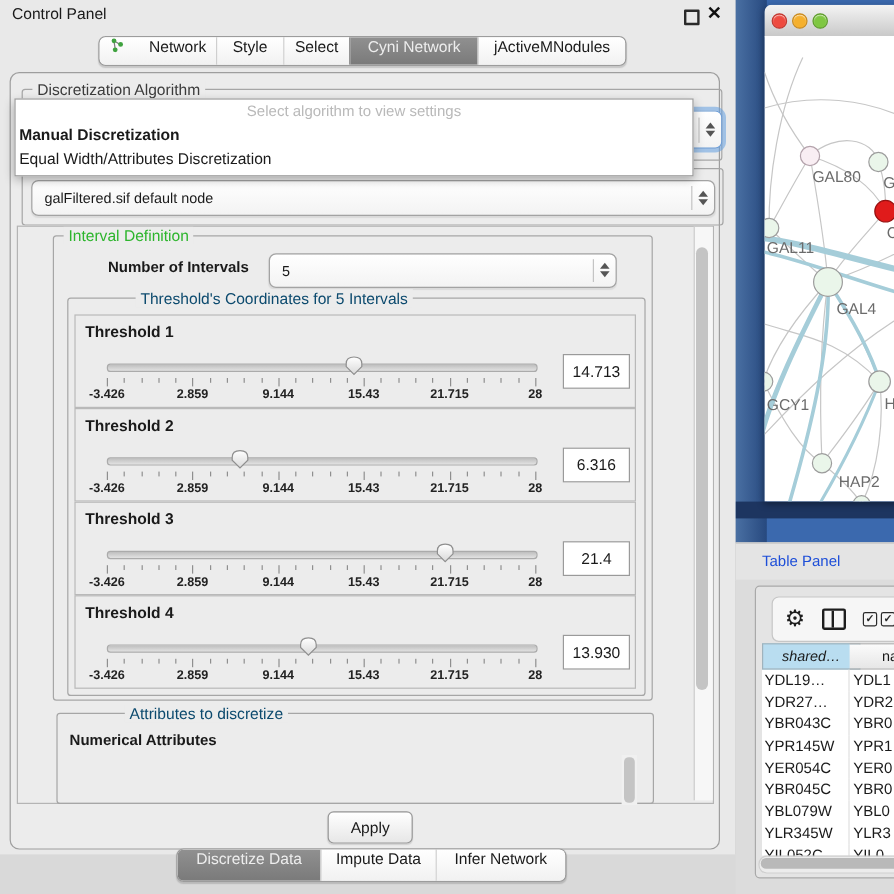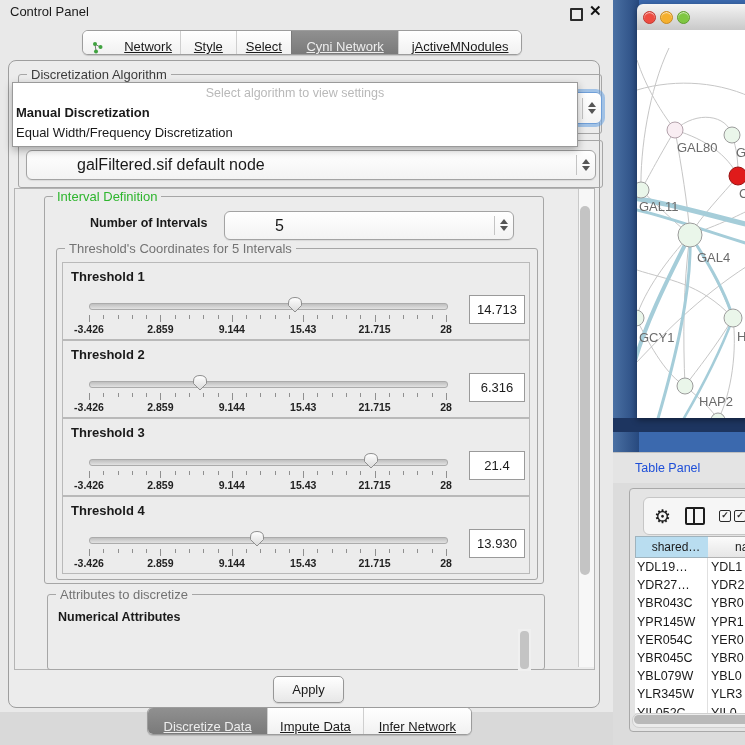--- a/index.html
+++ b/index.html
@@ -10,37 +10,37 @@
   
   #cp-window{left:0;top:0;width:613px;height:712px;background:#e9e9e9;border-right:1px solid #bdbdbd;}
   #cp-titlebar{left:0;top:0;width:100%;height:24px;}
   #cp-title{left:10px;top:4px;font-size:13px;}
   #float-btn{left:570px;top:8px;width:9px;height:9px;border:2px solid #2a2a2a;border-radius:1px;}
   #close-btn{left:589px;top:2px;font-size:15px;font-weight:bold;color:#111;}
 
   
   .seg-bar{display:flex;border:1px solid #9c9c9c;border-radius:6px;background:#fff;overflow:hidden;
            box-shadow:0 1px 1px rgba(0,0,0,.15);}
-  .seg{display:flex;align-items:flex-end;justify-content:center;gap:20px;font-size:13px;
-       background:linear-gradient(#ffffff,#f1f1f1);color:#1a1a1a;border-left:1px solid #cfcfcf;text-decoration:underline;}
+  .seg{display:flex;align-items:flex-start;justify-content:center;gap:20px;font-size:13px;
+       background:linear-gradient(#ffffff,#f1f1f1);color:#1a1a1a;border-left:1px solid #cfcfcf;}
   .seg:first-child{border-left:none;}
   .seg.sel{background:linear-gradient(#909090,#7a7a7a);color:#ededed;border-left-color:#7a7a7a;}
   #top-tabs{left:82px;top:30px;width:438px;height:23px;}
   #bottom-tabs{left:147px;top:707px;width:323px;height:26px;}
 
   
   #main-panel{left:8px;top:60px;width:590px;height:646px;border:1px solid #9e9e9e;border-radius:8px;background:#ececec;}
 
   .group{position:absolute;border:1px solid #a6a6a6;border-radius:3px;}
   .gtitle{position:absolute;top:-8px;left:8px;background:#ececec;padding:0 4px;font-size:13px;white-space:nowrap;}
-  .t-gray{color:#3c3c3c;} .t-green{color:#2db52d;} .t-blue{color:#737373;}
+  .t-gray{color:#3c3c3c;} .t-green{color:#2db52d;} .t-blue{color:#0c4a6e;margin-left:48px;}
 
   .combo{position:absolute;background:linear-gradient(#ffffff,#f3f3f3);border:1px solid #a3a3a3;border-radius:6px;
          display:flex;align-items:center;box-shadow:0 1px 1px rgba(0,0,0,.08);}
-  .combo .val{flex:1;padding:0 10px;font-size:16px;overflow:hidden;white-space:nowrap;margin-left:40px;}
+  .combo .val{flex:1;padding:0 10px;font-size:12px;overflow:hidden;white-space:nowrap;}
   .stepper{width:18px;height:70%;border-left:1px solid #c4c4c4;display:flex;flex-direction:column;
            align-items:center;justify-content:center;gap:2px;}
   .arr-up{width:0;height:0;border-left:4px solid transparent;border-right:4px solid transparent;border-bottom:5px solid #555;}
   .arr-dn{width:0;height:0;border-left:4px solid transparent;border-right:4px solid transparent;border-top:5px solid #555;}
 
   #algo-combo{left:30px;top:92px;width:570px;height:30px;border:1px solid #6f9fd8;box-shadow:0 0 0 3px rgba(100,160,225,.55);z-index:1;}
 
   
   #algo-popup{left:12px;top:82px;width:564px;height:63px;background:#fff;border:1px solid #9a9a9a;
               box-shadow:0 3px 8px rgba(0,0,0,.3);z-index:50;}
@@ -100,21 +100,21 @@
   #tp-toolbar{left:13px;top:8px;width:112px;height:38px;background:#f6f6f6;border:1px solid #c6c6c6;border-radius:6px;
               display:flex;align-items:center;gap:14px;padding-left:10px;box-sizing:border-box;}
   #gear-icon{font-size:19px;line-height:19px;color:#1d1d1d;}
   #split-icon{width:16px;height:14px;border:2px solid #1d1d1d;border-radius:2px;position:relative;}
   #split-icon::after{content:"";position:absolute;left:6px;top:0;width:2px;height:14px;background:#1d1d1d;}
   .cbx{width:10px;height:10px;border:1.5px solid #2a2a2a;border-radius:2px;font-size:9px;line-height:9px;
        text-align:center;color:#2a2a2a;font-weight:bold;}
   #tp-table{left:5px;top:47px;width:125px;height:177px;background:#fff;}
   .hdr{position:absolute;top:0;height:22px;box-sizing:border-box;border:1px solid #9fb3bd;
        display:flex;align-items:center;justify-content:center;font-size:12px;}
-  #hdr1{left:0;width:82px;background:#b9ddf0;}
+  #hdr1{left:0;width:82px;background:#b9ddf0;font-style:italic;}
   #hdr2{left:73px;width:85px;background:linear-gradient(#fbfbfb,#e6e6e6);border-left:none;border-color:#b2b2b2;}
   .trow{position:absolute;left:0;width:160px;height:18.2px;display:flex;font-size:12.5px;}
   .tcell1{width:73px;padding-left:2px;box-sizing:border-box;border-right:1px solid #e0e0e0;display:flex;align-items:center;}
   .tcell2{width:85px;padding-left:3px;box-sizing:border-box;display:flex;align-items:center;}
   #h-scroll{left:2px;top:224px;width:124px;height:13px;background:#ececec;border:1px solid #cfcfcf;border-radius:7px;}
   #h-thumb{left:4px;top:226px;width:116px;height:9px;background:#b9b9b9;border-radius:5px;}
 </style>
 </head>
 <body>
 
@@ -171,21 +171,21 @@
       <div class="val"></div>
       <div class="stepper">
           <div class="arr-up"></div>
           <div class="arr-dn"></div>
         </div>
     </div>
 
     <div id="algo-popup" class="abs">
       <div class="hint">Select algorithm to view settings</div>
       <div class="opt first">Manual Discretization</div>
-      <div class="opt">Equal Width/Frequency Discretization</div>
+      <div class="opt">Equal Width/Attributes Discretization</div>
     </div>
 
     <div class="group" style="left:18px;top:140px;width:583px;height:46px">
       <span class="gtitle t-gray">Table Data</span>
     </div>
     <div class="abs combo" style="left:26px;top:150px;width:568px;height:28px">
       <div class="val">galFiltered.sif default node</div>
       <div class="stepper">
           <div class="arr-up"></div>
           <div class="arr-dn"></div>

